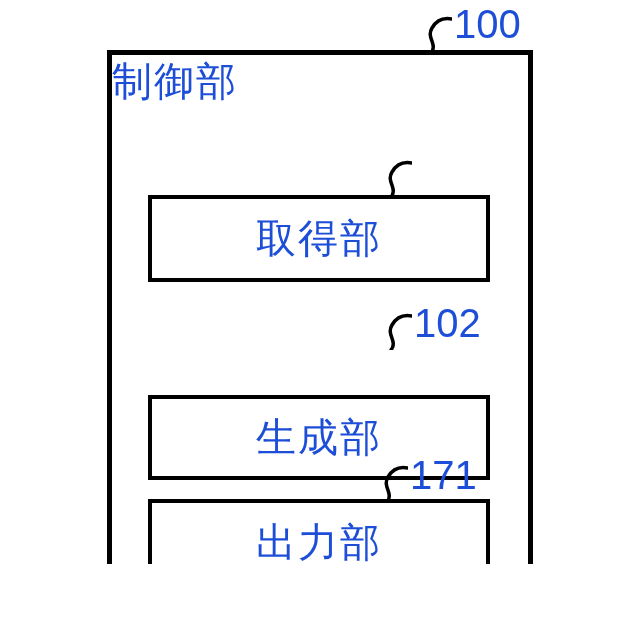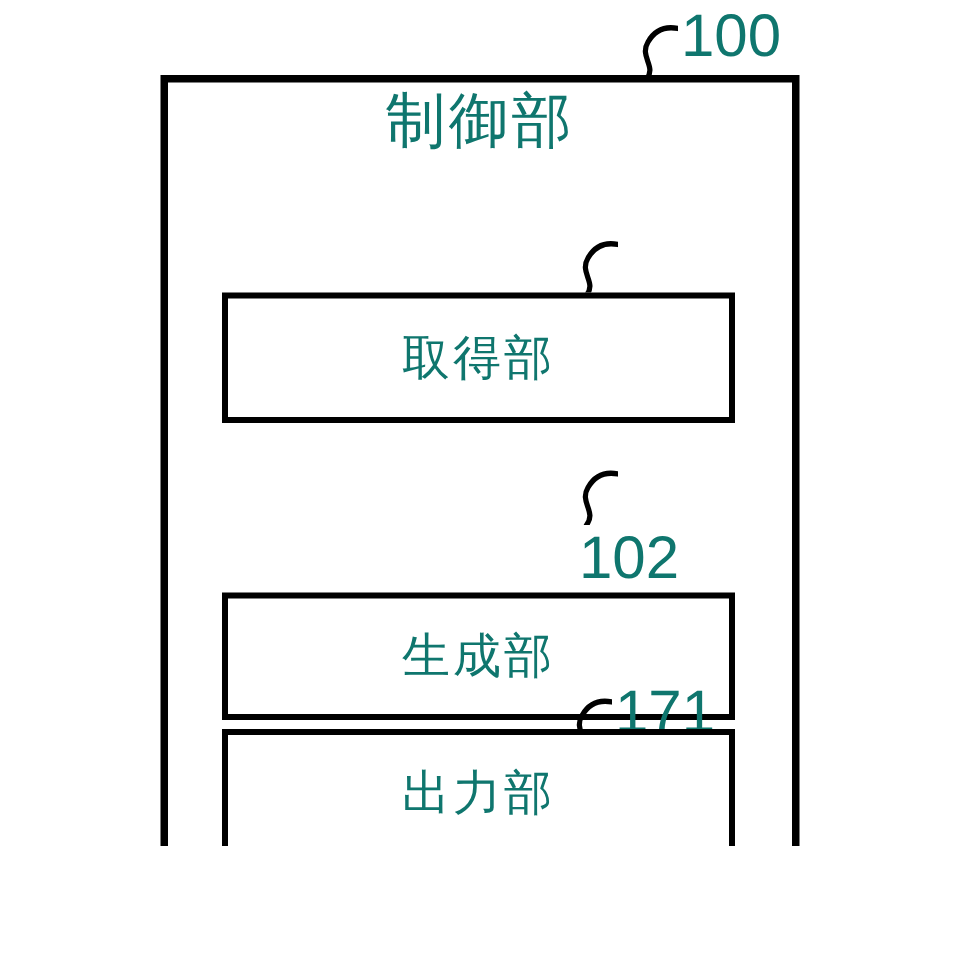--- a/index.html
+++ b/index.html
@@ -6,83 +6,82 @@
     margin: 0;
     padding: 0;
     background: #ffffff;
   }
   .canvas {
     position: relative;
     width: 640px;
     height: 564px;
     background: #ffffff;
     font-family: "Liberation Sans", "DejaVu Sans", sans-serif;
-    color: #0f766e;
+    color: #1d4ed8;
     overflow: hidden;
   }
   .outer-box {
     position: absolute;
     left: 107px;
     top: 50px;
     width: 426px;
     height: 575px;
     border: 5px solid #000000;
     box-sizing: border-box;
     background: #ffffff;
   }
   .outer-title {
     position: absolute;
     left: 0;
     top: 6px;
     width: 100%;
-    text-align: center;
     font-size: 40px;
     font-weight: 500;
     letter-spacing: 2px;
     line-height: 1.0;
     white-space: nowrap;
   }
   .block {
     position: absolute;
     left: 148px;
     width: 342px;
     border: 4px solid #000000;
     box-sizing: border-box;
     background: #ffffff;
     display: flex;
     align-items: center;
     justify-content: center;
-    font-size: 32px;
+    font-size: 40px;
     font-weight: 500;
     letter-spacing: 2px;
     white-space: nowrap;
   }
   .block-1 { top: 195px; height: 87px; }
   .block-2 { top: 347px; height: 85px; margin-top: 48px; }
-  .block-3 { top: 486px; height: 86px; }
+  .block-3 { top: 499px; height: 86px; }
   .ref-label {
     position: absolute;
     display: flex;
     align-items: flex-start;
     gap: 2px;
   }
   .ref-label .num {
     font-size: 40px;
     line-height: 1.0;
     font-weight: 500;
     letter-spacing: 0;
   }
   .ref-label svg {
     flex: 0 0 auto;
   }
   .ref-100 { left: 426px; top: 4px; }
   .ref-100 svg { margin-top: 3px; }
   .ref-101 { left: 386px; top: 150px; }
   .ref-101 svg { margin-top: 1px; }
-  .ref-102 { left: 386px; top: 303px; flex-direction: column; }
+  .ref-102 { left: 386px; top: 303px; }
   .ref-102 svg { margin-top: 1px; }
   .ref-103 { left: 382px; top: 455px; }
   .ref-103 svg { margin-top: 1px; }
 </style>
 </head>
 <body>
 
 <div class="canvas">
 
   <div class="ref-label ref-100">

